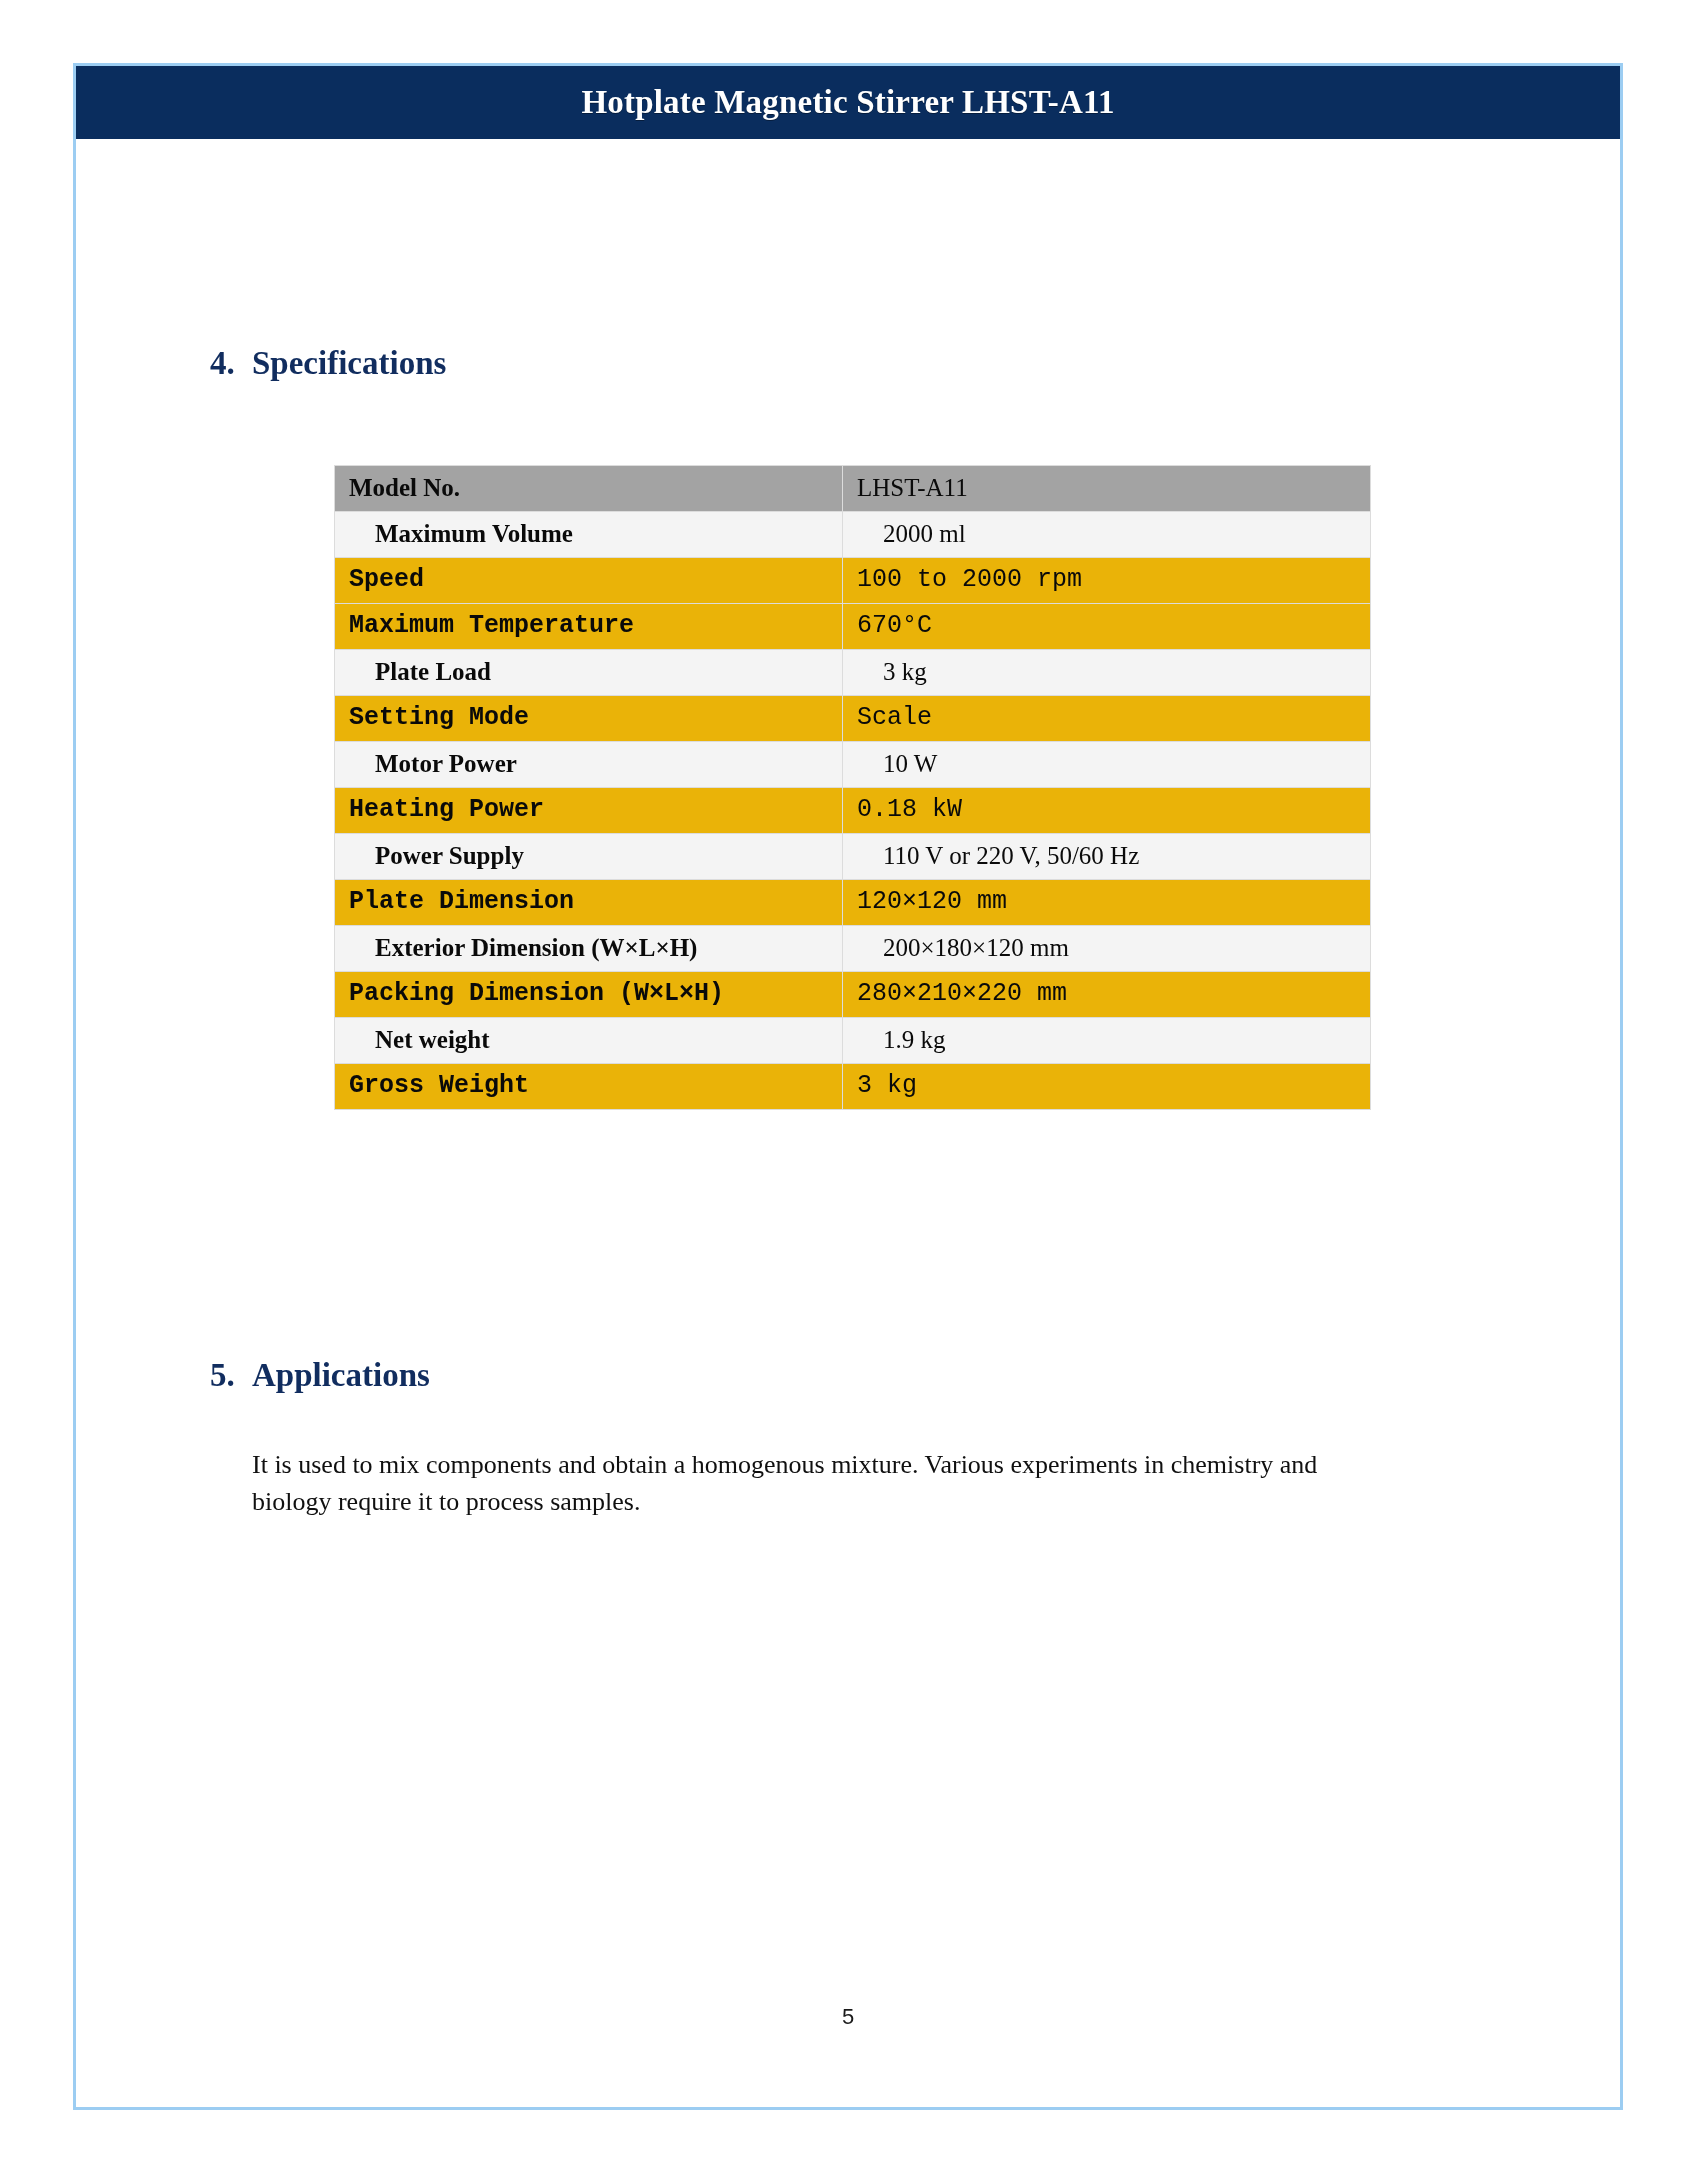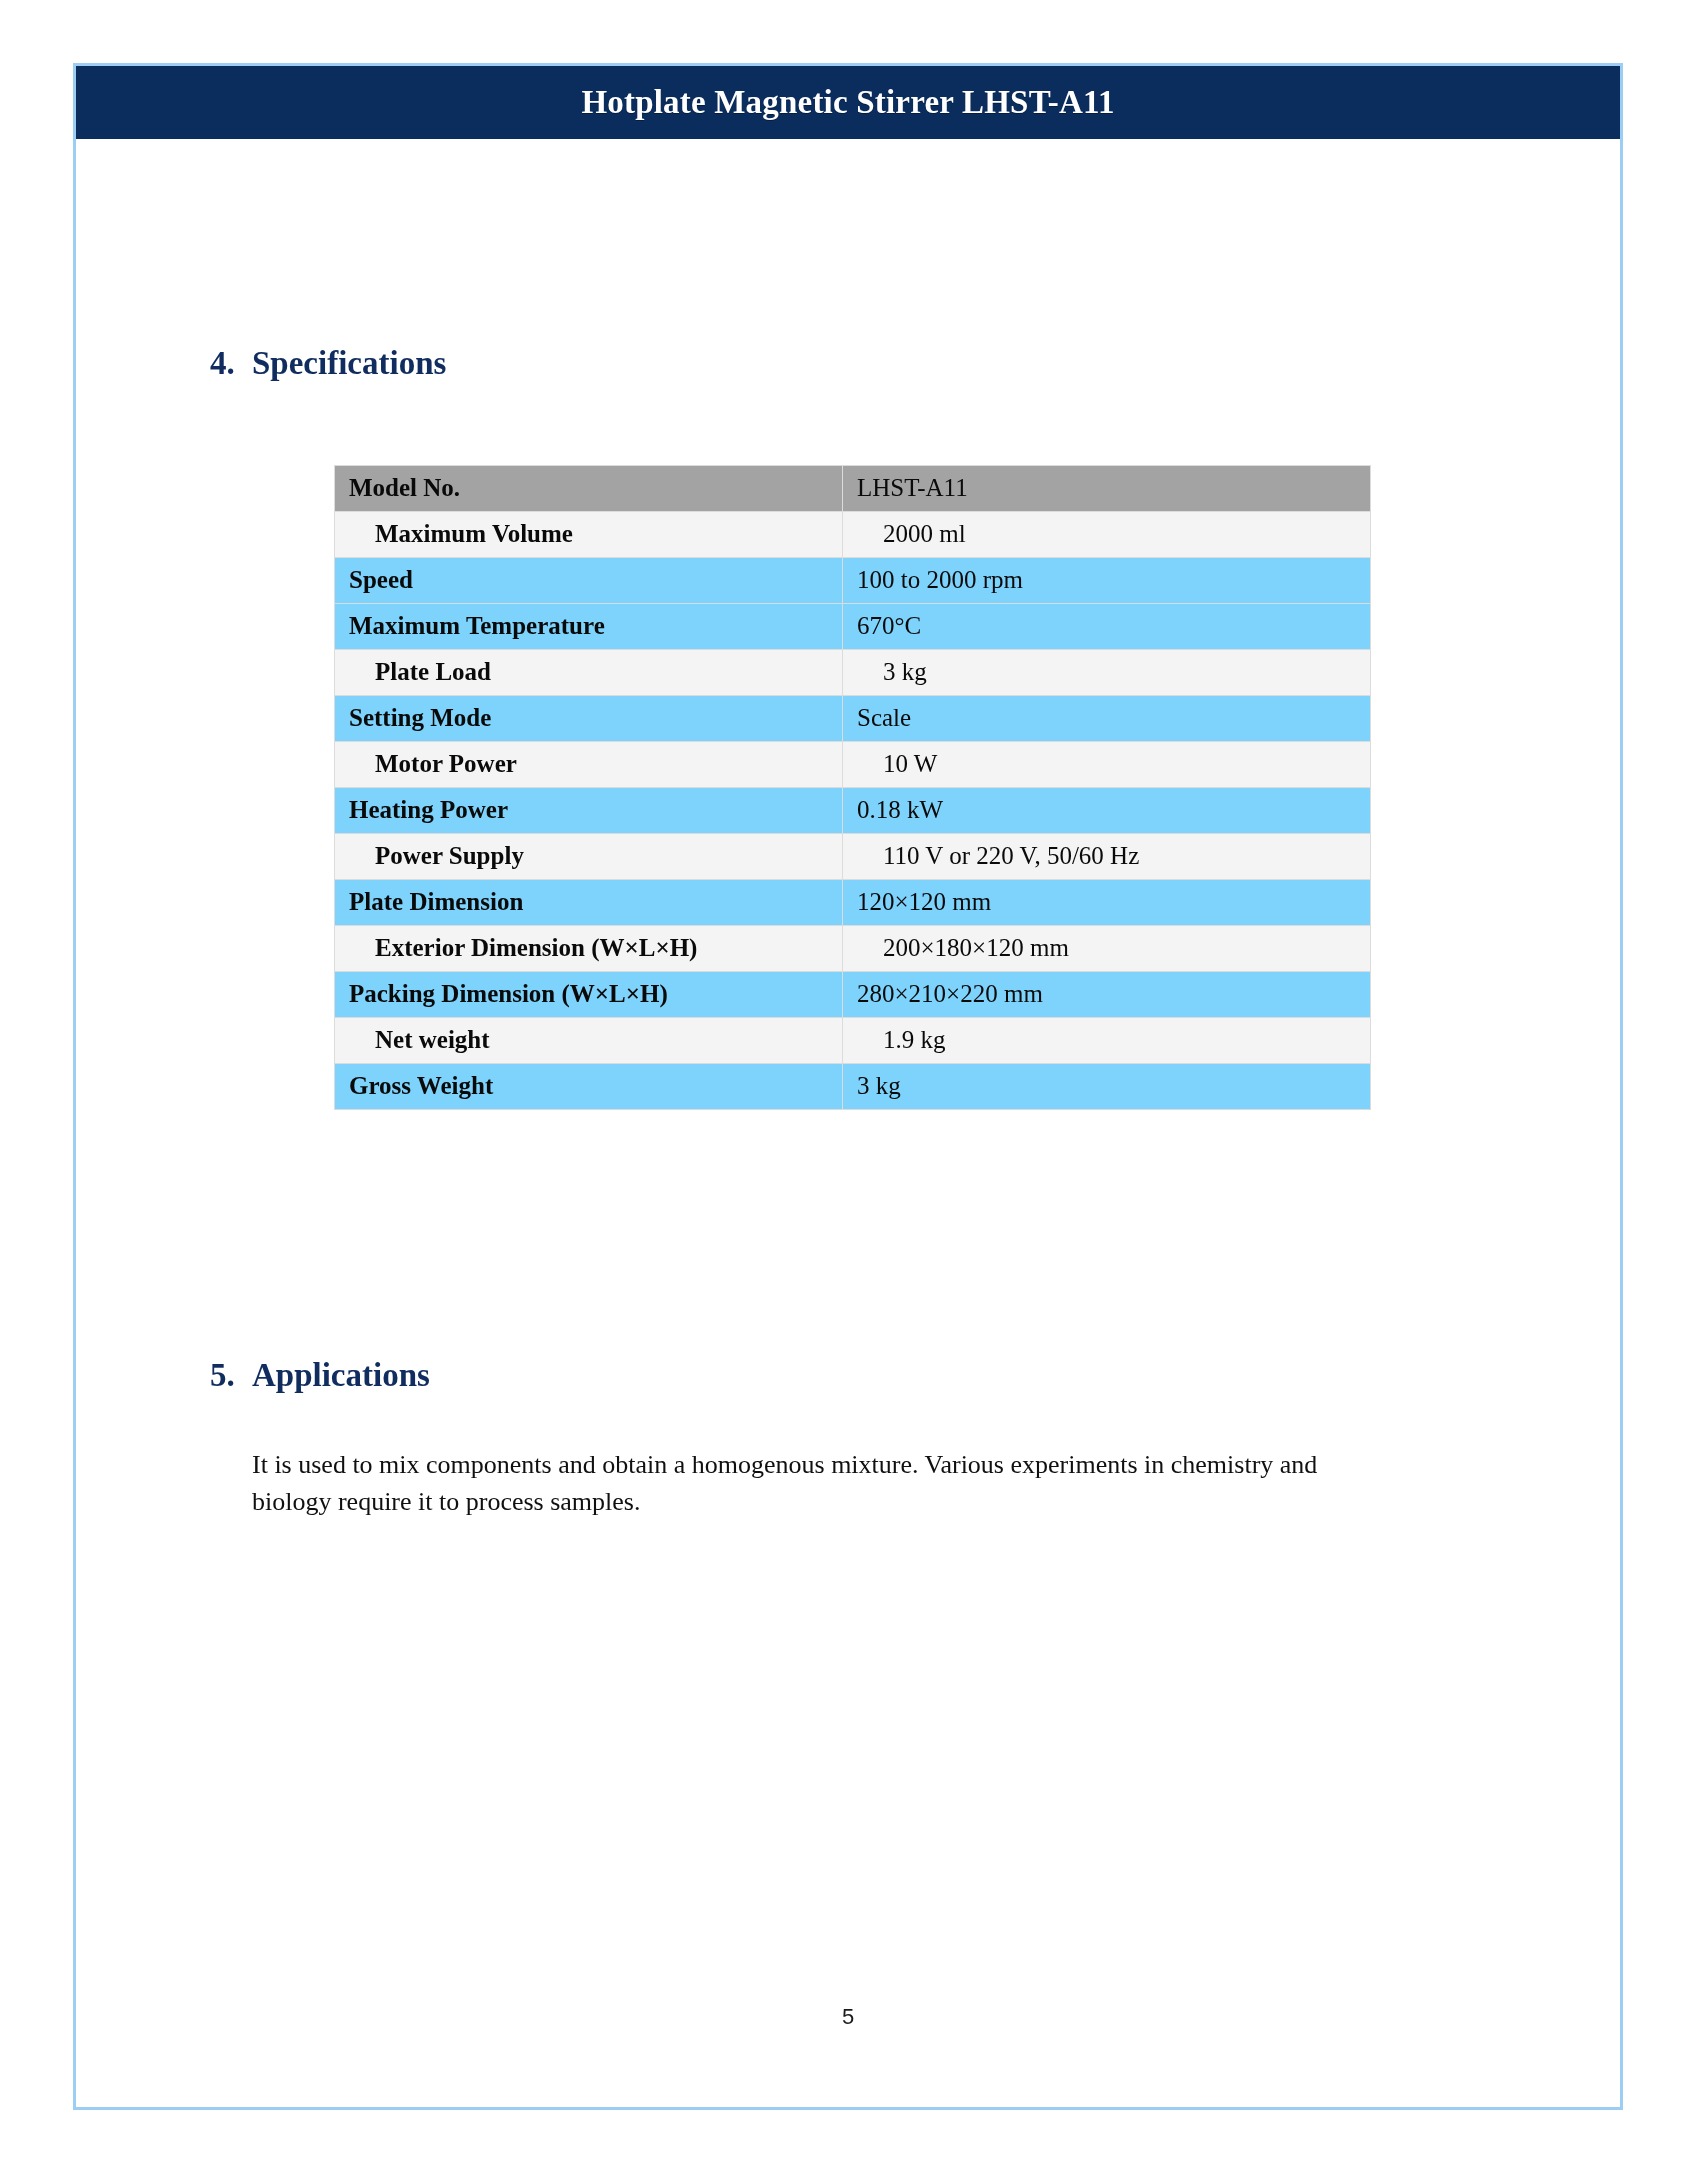--- a/index.html
+++ b/index.html
@@ -98,21 +98,21 @@
     height: 37px;
     vertical-align: middle;
     color: #0a0a0a;
     box-sizing: border-box;
   }
   #spec-table td.cell-label { font-weight: bold; }
   #spec-table td.cell-value { font-weight: normal; }
 
   #spec-table tr.row-head td { background: #a3a3a3; }
   #spec-table tr.row-odd  td { background: #f4f4f4; padding-left: 40px; }
-  #spec-table tr.row-even td { background: #7dd3fc; }
+  #spec-table tr.row-even td { background: #eab308; font-family: Liberation Mono, monospace; }
 
   
   #applications-paragraph {
     position: absolute;
     left: 176px;
     top: 1281px;
     width: 1067px;
     font-size: 26px;
     line-height: 1.44;
     color: #101010;

